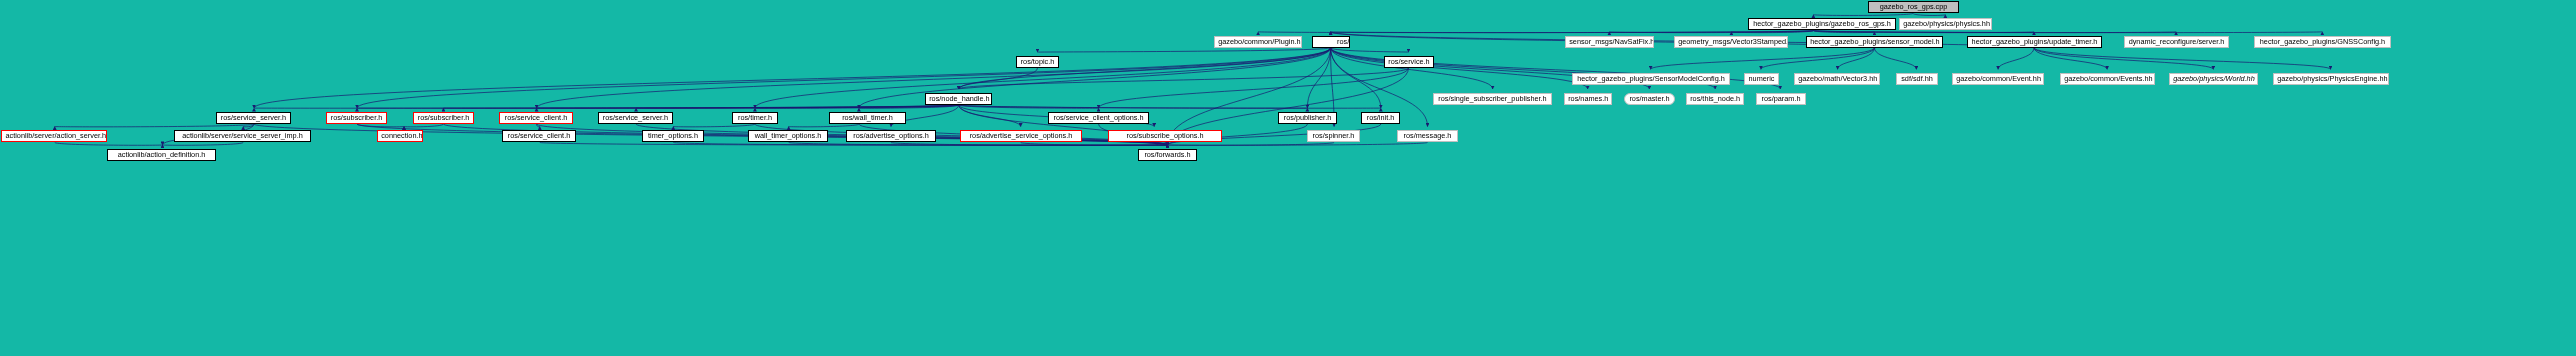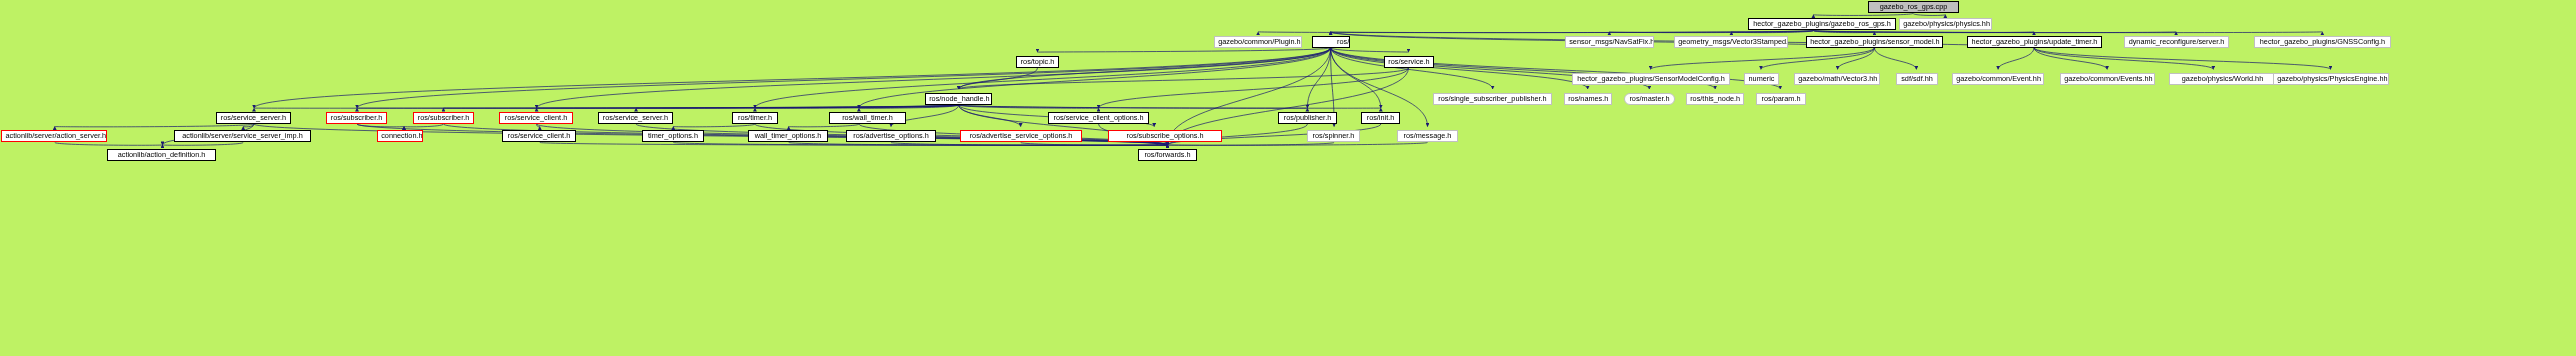--- a/index.html
+++ b/index.html
@@ -6,21 +6,21 @@
   html, body {
     margin: 0;
     padding: 0;
     background: #ffffff;
   }
   #graph-root {
     position: relative;
     width: 2576px;
     height: 356px;
     font-family: "Liberation Sans", sans-serif;
-    background: #bef264;
+    background: #14b8a6;
     overflow: hidden;
   }
   #edge-layer {
     position: absolute;
     left: 0;
     top: 0;
     width: 2576px;
     height: 356px;
     pointer-events: none;
   }
@@ -159,21 +159,21 @@
       <div class="node grey" style="left: 2124px; top: 36px; width: 105px;">dynamic_reconfigure/server.h</div>
       <div class="node grey" style="left: 2254px; top: 36px; width: 137px;">hector_gazebo_plugins/GNSSConfig.h</div>
       <div class="node black" style="left: 1016px; top: 56px; width: 43px;">ros/topic.h</div>
       <div class="node black" style="left: 1384px; top: 56px; width: 50px;">ros/service.h</div>
       <div class="node grey" style="left: 1572px; top: 73px; width: 158px;">hector_gazebo_plugins/SensorModelConfig.h</div>
       <div class="node grey" style="left: 1744px; top: 73px; width: 35px;">numeric</div>
       <div class="node grey" style="left: 1794px; top: 73px; width: 86px;">gazebo/math/Vector3.hh</div>
       <div class="node grey" style="left: 1896px; top: 73px; width: 42px;">sdf/sdf.hh</div>
       <div class="node grey" style="left: 1952px; top: 73px; width: 92px;">gazebo/common/Event.hh</div>
       <div class="node grey" style="left: 2060px; top: 73px; width: 95px;">gazebo/common/Events.hh</div>
-      <div class="node grey" style="left: 2169px; top: 73px; width: 107px;">gazebo/physics/World.hh</div>
+      <div class="node grey" style="left: 2169px; top: 73px; width: 89px; font-style: italic;">gazebo/physics/World.hh</div>
       <div class="node grey" style="left: 2273px; top: 73px; width: 116px;">gazebo/physics/PhysicsEngine.hh</div>
       <div class="node black" style="left: 925px; top: 93px; width: 67px;">ros/node_handle.h</div>
       <div class="node grey" style="left: 1433px; top: 93px; width: 119px;">ros/single_subscriber_publisher.h</div>
       <div class="node grey" style="left: 1564px; top: 93px; width: 48px;">ros/names.h</div>
       <div class="node grey" style="left: 1624px; top: 93px; width: 51px; border-radius: 6px;">ros/master.h</div>
       <div class="node grey" style="left: 1686px; top: 93px; width: 58px;">ros/this_node.h</div>
       <div class="node grey" style="left: 1756px; top: 93px; width: 50px;">ros/param.h</div>
       <div class="node black" style="left: 216px; top: 112px; width: 75px;">ros/service_server.h</div>
       <div class="node red" style="left: 326px; top: 112px; width: 61px;">ros/subscriber.h</div>
       <div class="node red" style="left: 413px; top: 112px; width: 61px;">ros/subscriber.h</div>

